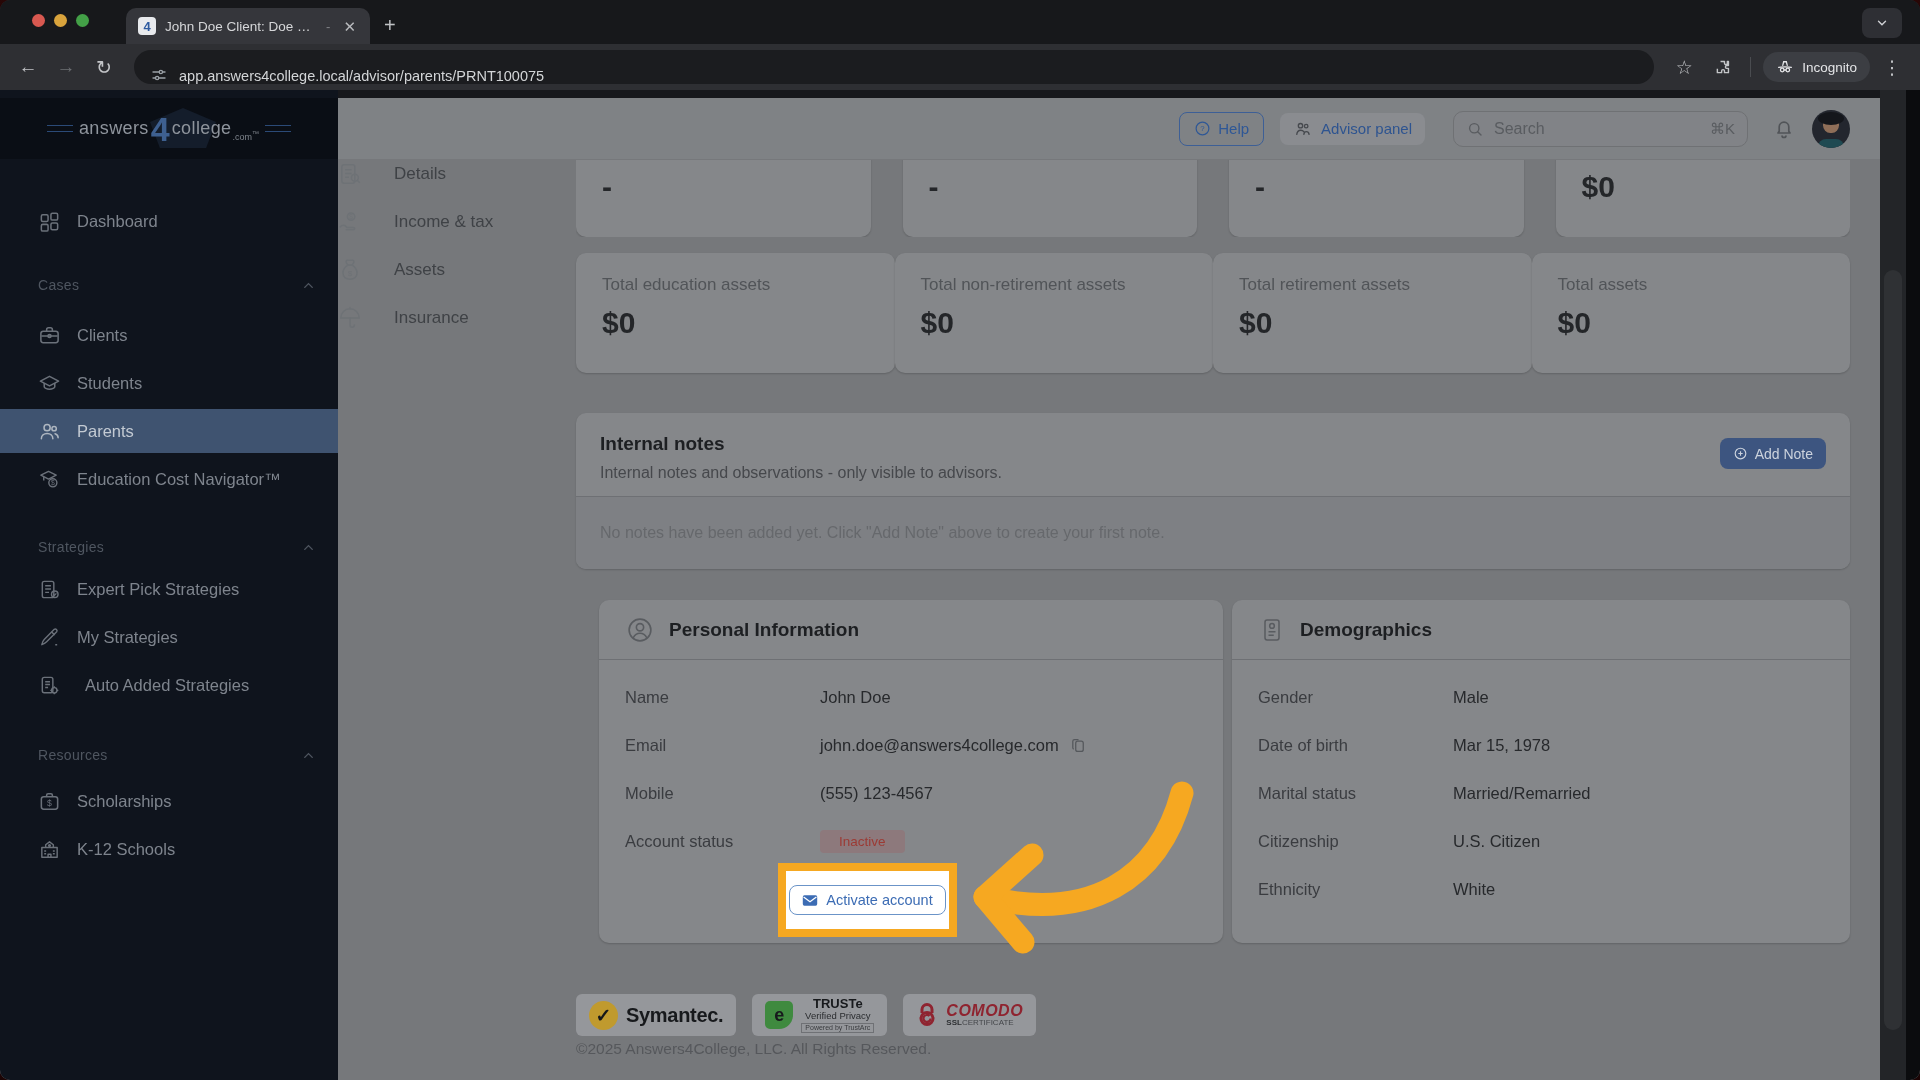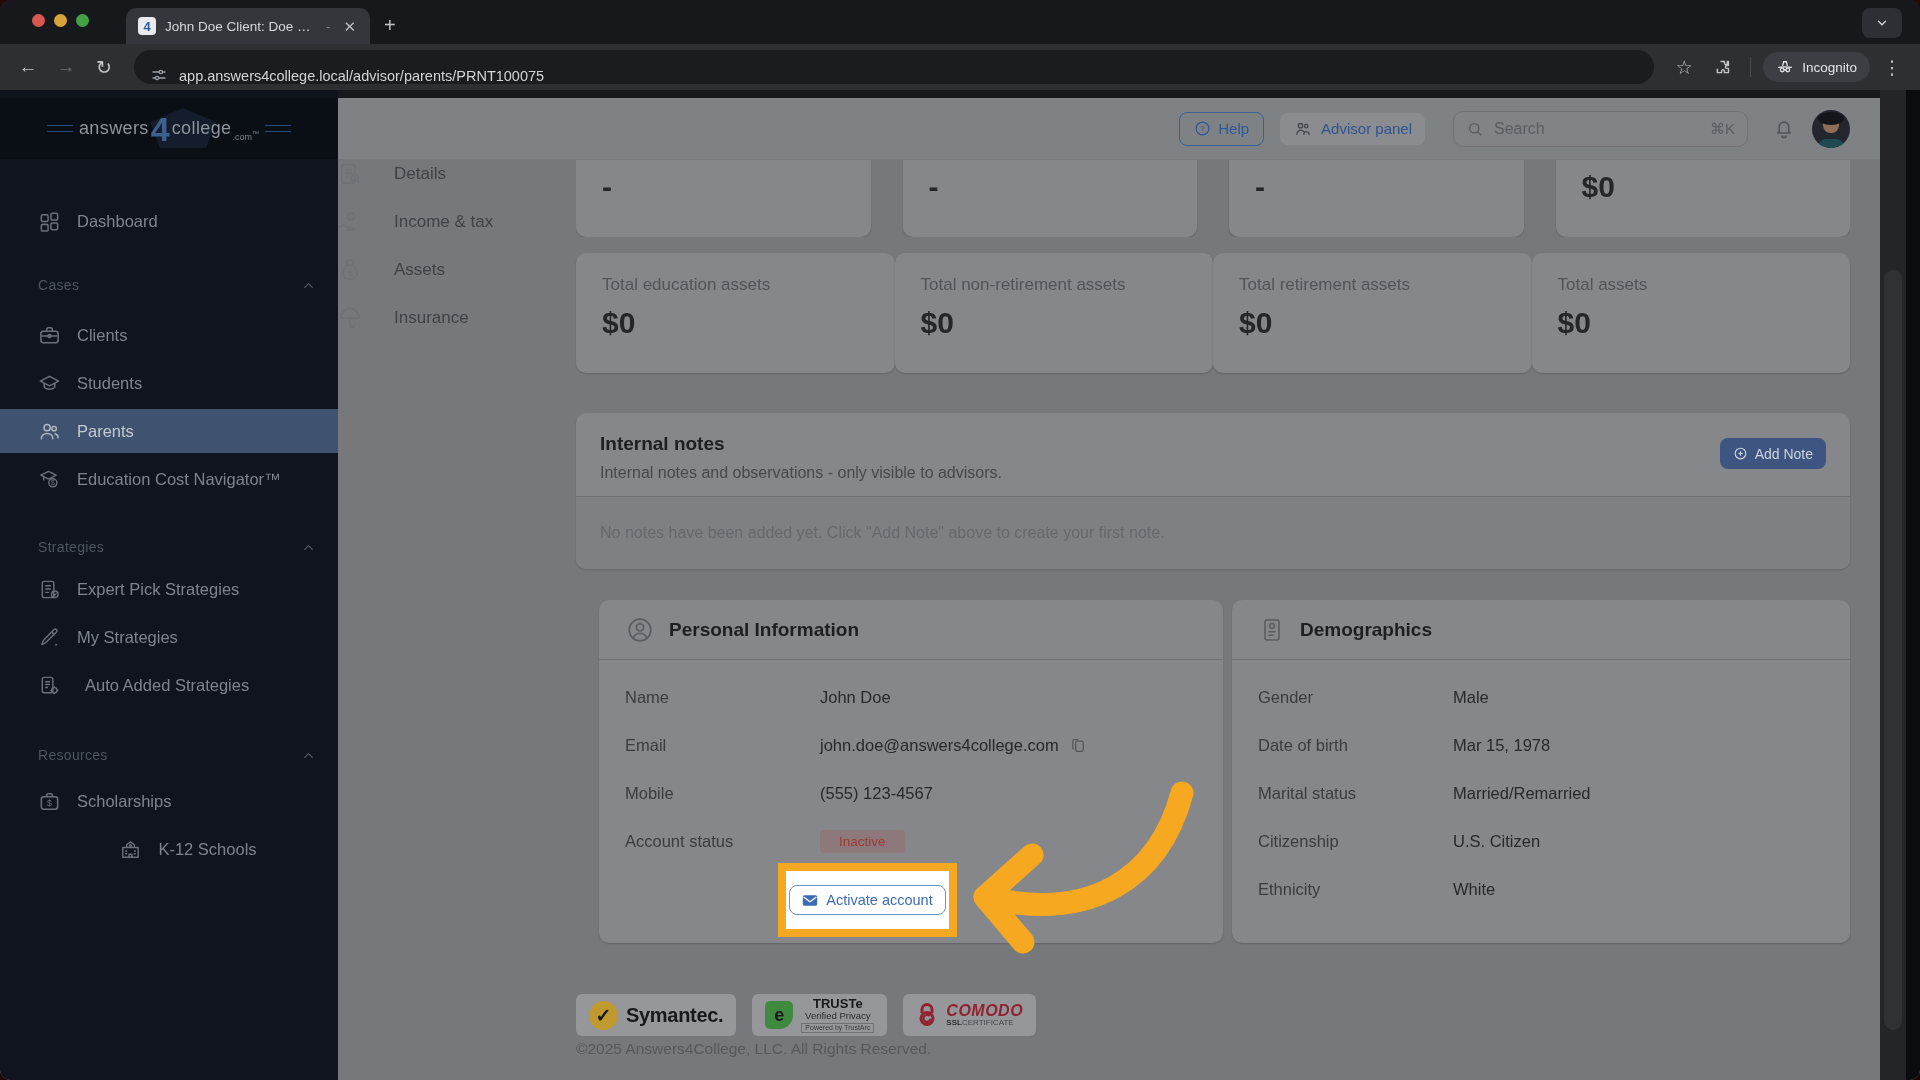--- a/index.html
+++ b/index.html
@@ -306,21 +306,21 @@
           </svg>
       </div>
       <div class="side-item" style="margin-top:12px;">
         <svg width="23" height="23" viewBox="0 0 24 24" fill="none" stroke="currentColor" stroke-width="1.6">
             <rect x="3.5" y="7" width="17" height="13" rx="2.5"></rect>
             <path d="M9 7V5.5A1.5 1.5 0 0110.5 4h3A1.5 1.5 0 0115 5.5V7"></path>
             <text x="12" y="17" font-size="9" text-anchor="middle" fill="currentColor" stroke="none">$</text>
           </svg>
         <span>Scholarships</span>
       </div>
-      <div class="side-item" style="margin-top:4px;justify-content:center;">
+      <div class="side-item" style="margin-top:4px;">
         <svg width="23" height="23" viewBox="0 0 24 24" fill="none" stroke="currentColor" stroke-width="1.5" stroke-linejoin="round">
             <rect x="4" y="10" width="16" height="10"></rect>
             <path d="M8 10V7l4-3 4 3v3M10.5 20v-3h3v3"></path>
             <circle cx="12" cy="7.8" r=".9"></circle>
             <path d="M6.5 13.5h2M15.5 13.5h2M6.5 16.5h2M15.5 16.5h2"></path>
           </svg>
         <span>K-12 Schools</span>
       </div>
     </div>
 

